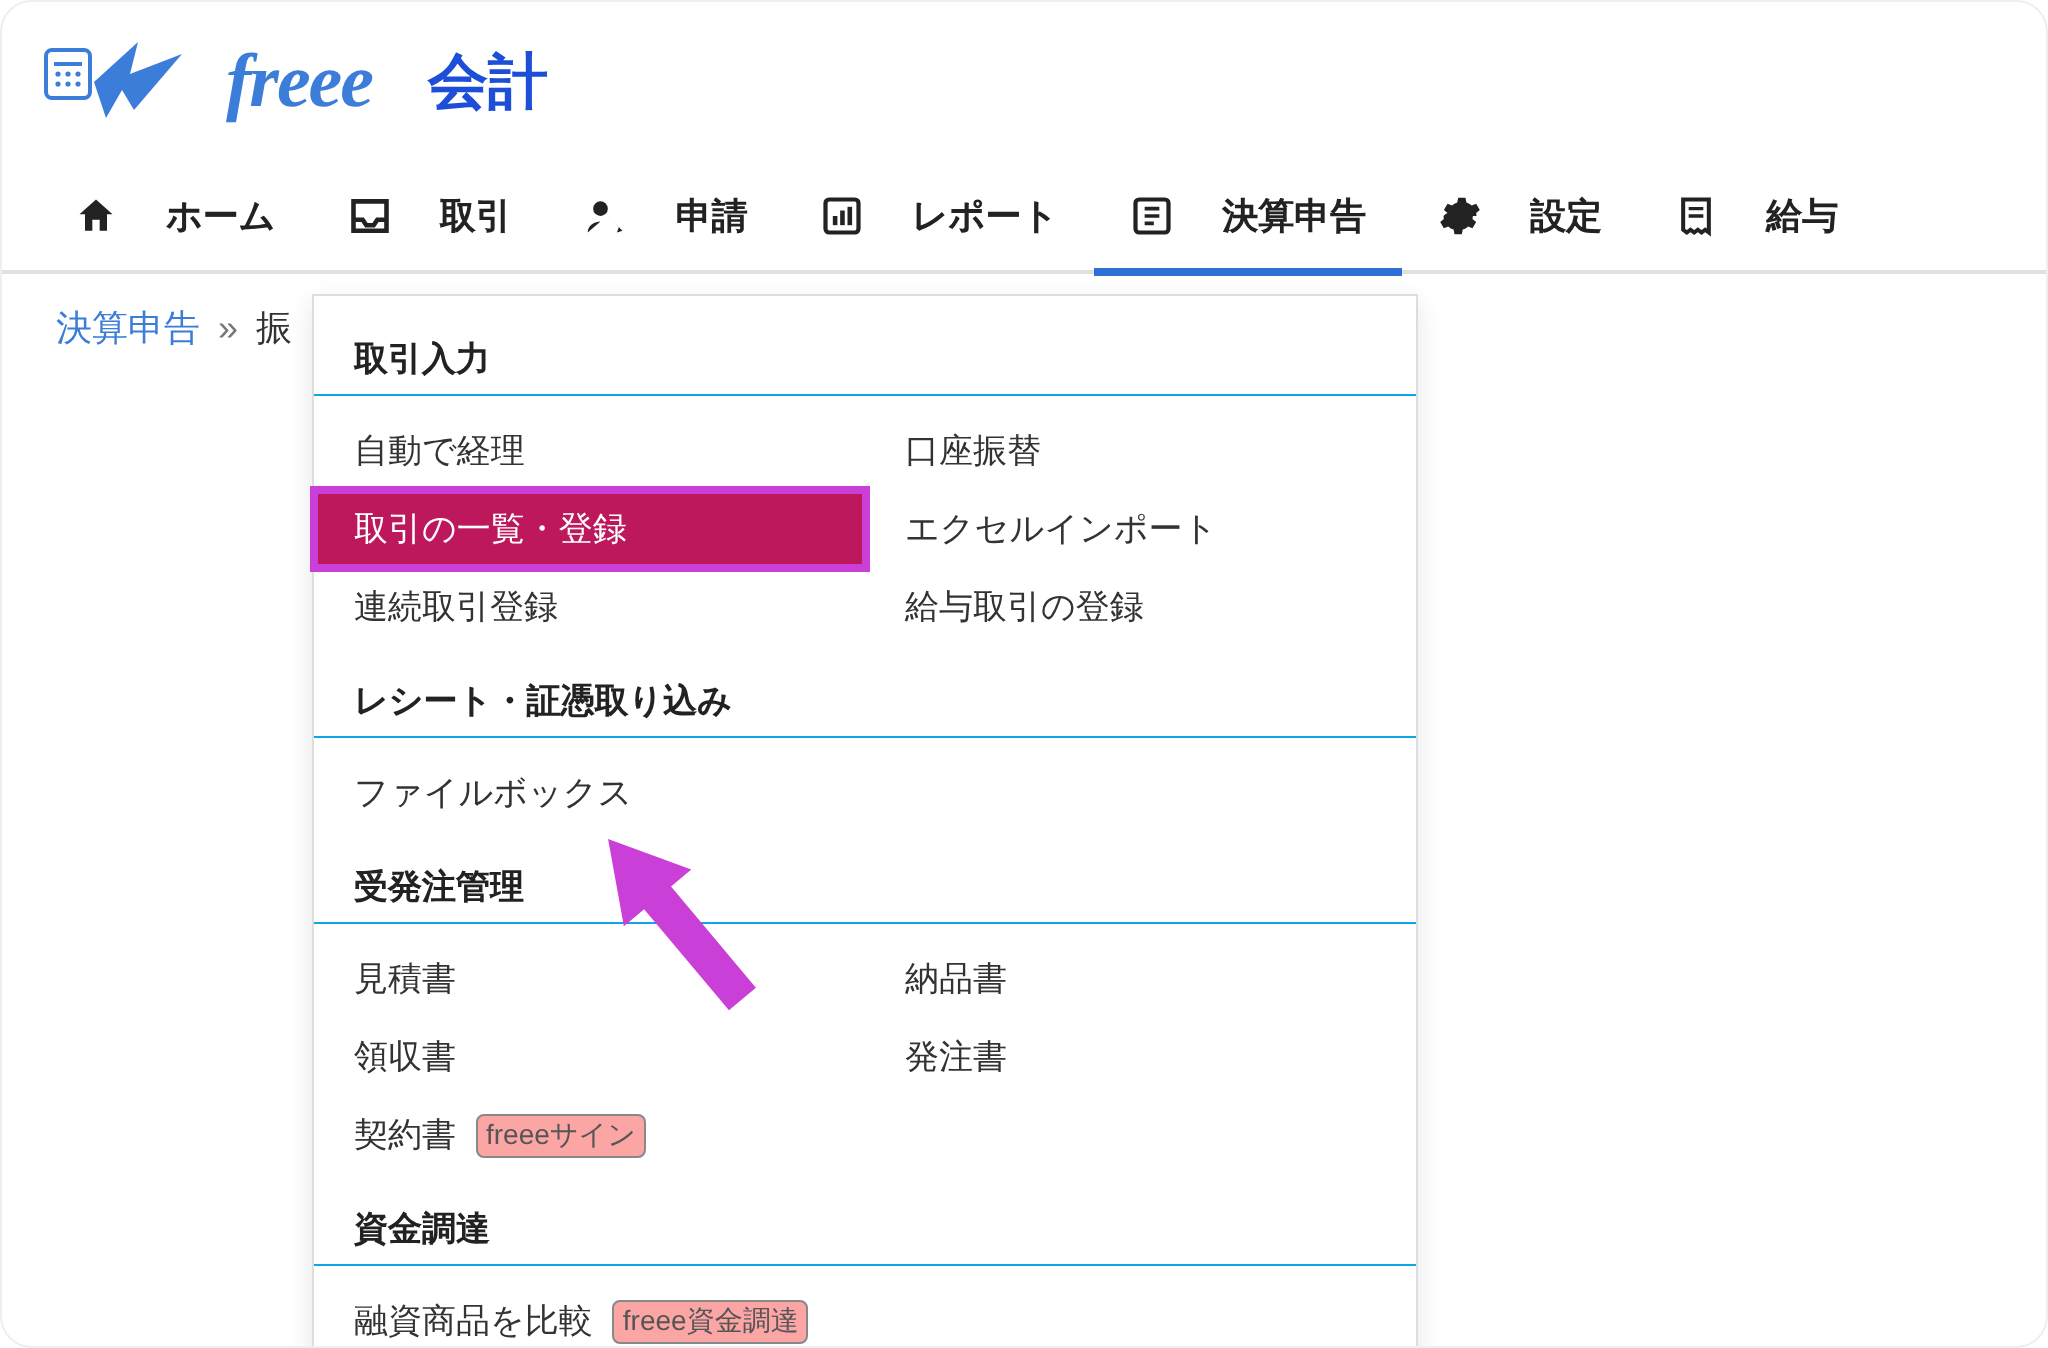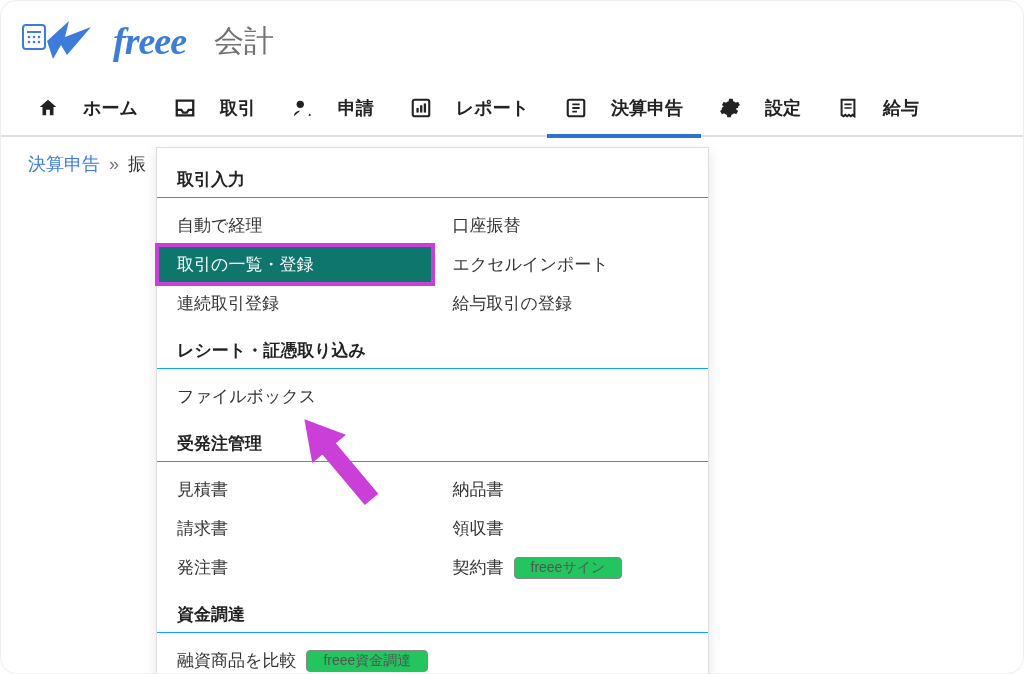--- a/index.html
+++ b/index.html
@@ -4,42 +4,42 @@
   <style>
     * { margin: 0; padding: 0; box-sizing: border-box; }
     body { font-family: -apple-system, BlinkMacSystemFont, "Hiragino Sans", "Hiragino Kaku Gothic ProN", Meiryo, sans-serif; background:#fff; width:1024px; height:674px; overflow:hidden; position:relative; }
     .rounded-frame { border:1px solid #eee; border-radius:16px; overflow:hidden; width:1024px; height:674px; position:relative; }
     
     
     .logo-bar { padding:18px 28px 18px 20px; display:flex; align-items:center; }
     .logo-wrap { display:flex; align-items:center; gap:20px; }
     .logo-calc-bird { display:flex; align-items:center; }
     .logo-text { font-family: "Comic Sans MS", "Brush Script MT", cursive; font-size:38px; font-style:italic; font-weight:600; color:#3B7DD8; letter-spacing:-1px; }
-    .logo-suffix { font-size:30px; color:#737373; margin-left:8px; font-weight:400;}
+    .logo-suffix { font-size:30px; color:#1d4ed8; margin-left:8px; font-weight:700;}
     
     
     .nav-bar { display:flex; align-items:center; border-bottom:2px solid #e0e0e0; padding:0 18px; height:56px; gap:0; }
     .nav-item { display:flex; align-items:center; gap:24px; padding:0 18px; height:56px; font-size:18px; font-weight:700; color:#222; cursor:pointer; position:relative; white-space:nowrap; }
     .nav-item.active::after { content:""; position:absolute; left:0; right:0; bottom:-2px; height:4px; background:#2F6FD8; }
     .nav-icon { width:22px; height:22px; display:flex; align-items:center; justify-content:center; }
     .nav-icon svg { width:22px; height:22px; fill:#222; }
     
     
     .breadcrumb { padding:14px 26px; color:#333; font-size:18px; border:1px solid transparent;}
     .breadcrumb a { color:#3B7DD8; text-decoration:none; }
     .breadcrumb .sep { color:#777; margin:0 4px; }
     
     
     .dropdown { position:absolute; left:155px; top:146px; width:553px; background:#fff; border:1px solid #ddd; box-shadow:0 4px 12px rgba(0,0,0,.1); padding:14px 0 18px 0; }
     .dd-section-title { font-size:17px; font-weight:700; color:#222; padding:6px 20px 6px 20px; border-bottom:1px solid #0ea5e9; margin:0 0 8px 0; }
     .dd-grid { display:grid; grid-template-columns: 1fr 1fr; }
     .dd-item { padding:8px 20px; font-size:17px; color:#333; cursor:pointer; display:flex; align-items:center; gap:10px; }
     .dd-item.full { grid-column:1 / span 2; }
-    .dd-item.highlight { background:#0f766e; color:#fff; outline:4px solid #C93FD8; outline-offset:-2px; }
-    .pill { display:inline-block; border:1px solid #888; border-radius:4px; padding:1px 16px; font-size:14px; color:#555; background:#22c55e; }
+    .dd-item.highlight { background:#be185d; color:#fff; outline:4px solid #C93FD8; outline-offset:-2px; }
+    .pill { display:inline-block; border:1px solid #888; border-radius:4px; padding:1px 4px; font-size:14px; color:#555; background:#fca5a5; }
     .dd-spacer { height:10px; }
     
     
     .arrow { position:absolute; left:285px; top:405px; transform:rotate(-40deg); }
     .arrow svg { width:110px; height:110px; }
   </style>
 </head>
 <body>
 
 <div class="rounded-frame">
@@ -173,23 +173,20 @@
       <div class="dd-spacer"></div>
       <div class="dd-section-title">受発注管理</div>
       <div class="dd-grid">
         <div class="dd-item">
           <span>見積書</span>
         </div>
         <div class="dd-item">
           <span>納品書</span>
         </div>
         <div class="dd-item">
-          <span>請求書</span>
-        </div>
-        <div class="dd-item">
           <span>領収書</span>
         </div>
         <div class="dd-item">
           <span>発注書</span>
         </div>
         <div class="dd-item">
           <span>契約書</span>
           <span class="pill">freeeサイン</span>
         </div>
       </div>

